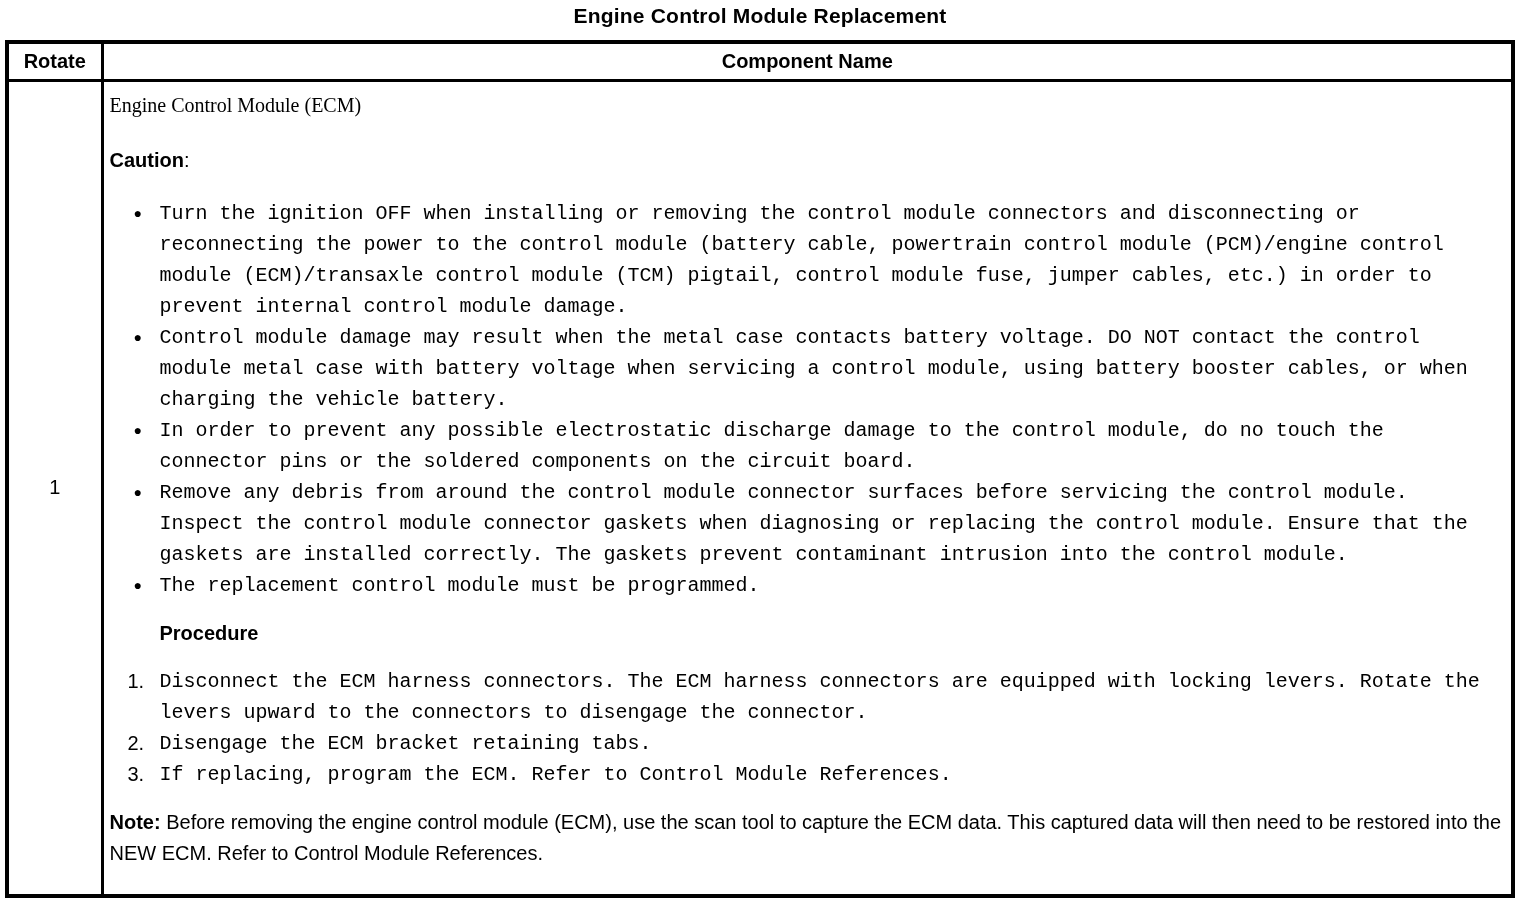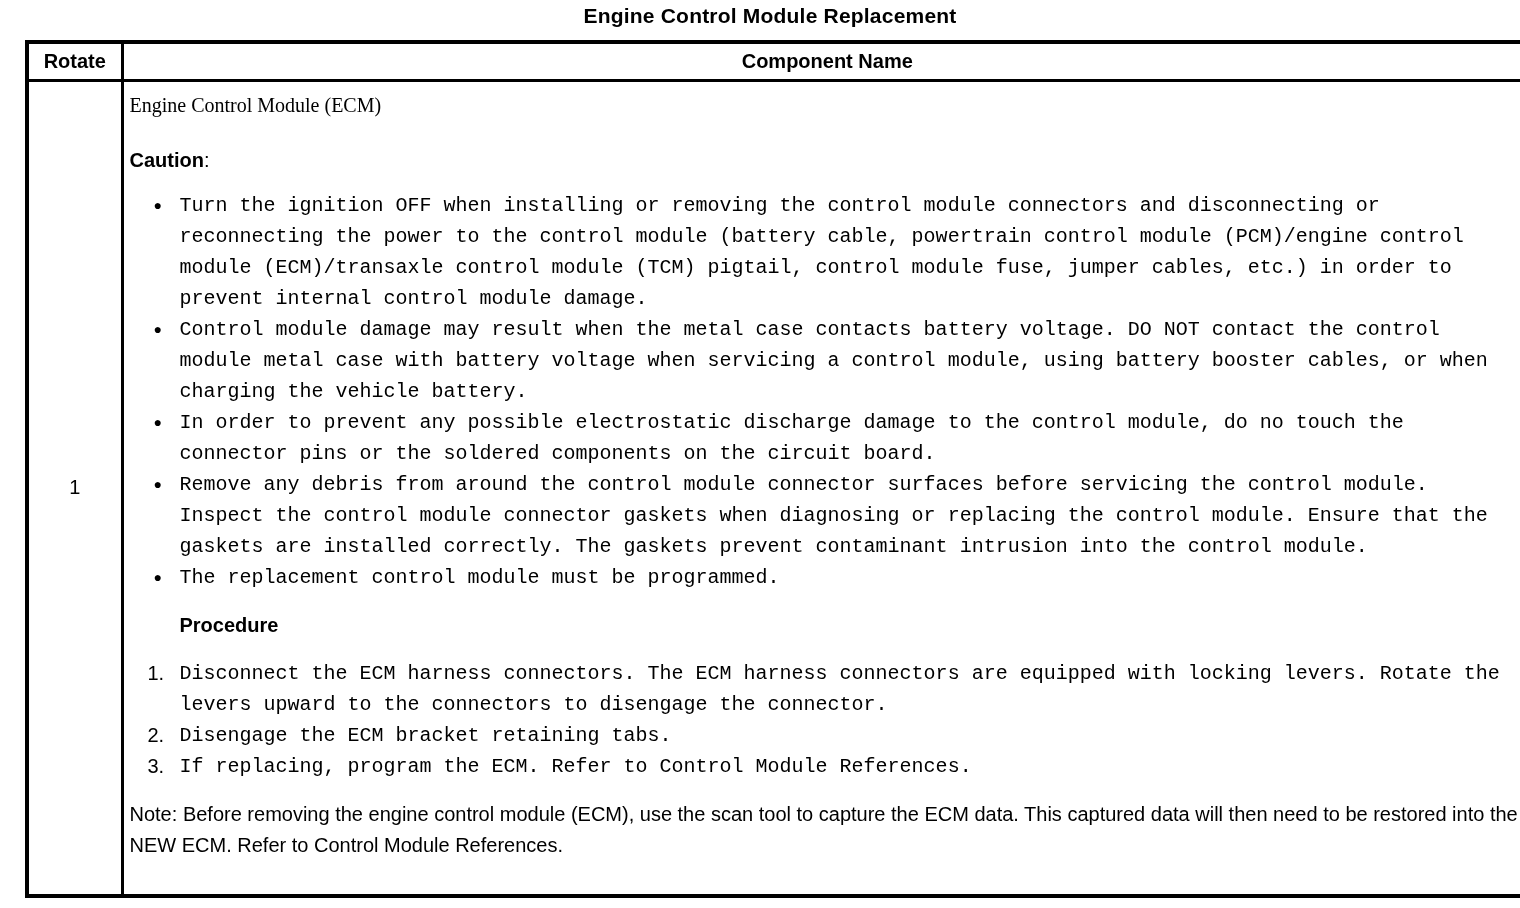--- a/index.html
+++ b/index.html
@@ -4,21 +4,21 @@
 <style>
   * { box-sizing: border-box; margin: 0; padding: 0; }
   html, body {
     width: 1520px;
     height: 908px;
     background: #ffffff;
     color: #000000;
     font-family: "Liberation Sans", "DejaVu Sans", sans-serif;
     overflow: hidden;
   }
-  .page { width: 1520px; height: 648px; position: relative; padding-left: 20px; }
+  .page { width: 1520px; height: 648px; position: relative; }
 
   .doc-title {
     text-align: center;
     font-size: 21px;
     font-weight: bold;
     padding-top: 4px;
     height: 40px;
     letter-spacing: 0.2px;
   }
 
@@ -52,21 +52,21 @@
   }
   td.component-cell {
     vertical-align: top;
     padding: 8px 8px 4px 6px;
     font-size: 20px;
     line-height: 31px;
   }
 
   .component-title { margin-bottom: 24px; font-family: Liberation Serif, serif; }
 
-  .caution-heading { margin-bottom: 14px; }
+  .caution-heading { margin-bottom: 22px; }
   .caution-heading .bold-label { font-weight: bold; }
 
   ul.bullet-list { list-style: none; margin-left: 24px; }
   ul.bullet-list li { display: flex; align-items: flex-start; }
   ul.bullet-list .bullet {
     flex: none;
     width: 26px;
     font-size: 14px;
     line-height: 31px;
   }
@@ -76,21 +76,21 @@
     font-weight: bold;
     margin: 17px 0 17px 50px;
   }
 
   ol.step-list { list-style: none; margin-left: 18px; }
   ol.step-list li { display: flex; align-items: flex-start; }
   ol.step-list .step-num { flex: none; width: 32px; }
   ol.step-list .li-text { flex: 1; font-family: Liberation Mono, monospace; }
 
   .note-paragraph { margin-top: 17px; }
-  .note-paragraph .bold-label { font-weight: normal; margin-top: 44px; }
+  .note-paragraph .bold-label { font-weight: bold; margin-top: 44px; }
 </style>
 </head>
 <body>
 
 <div class="page">
 
   <div class="doc-title">Engine Control Module Replacement</div>
 
   <table class="doc-table">
     <thead>

